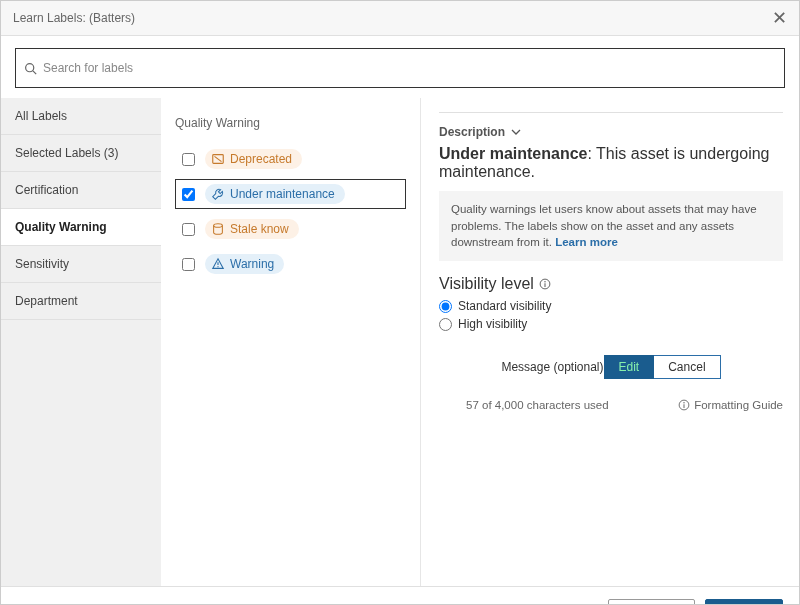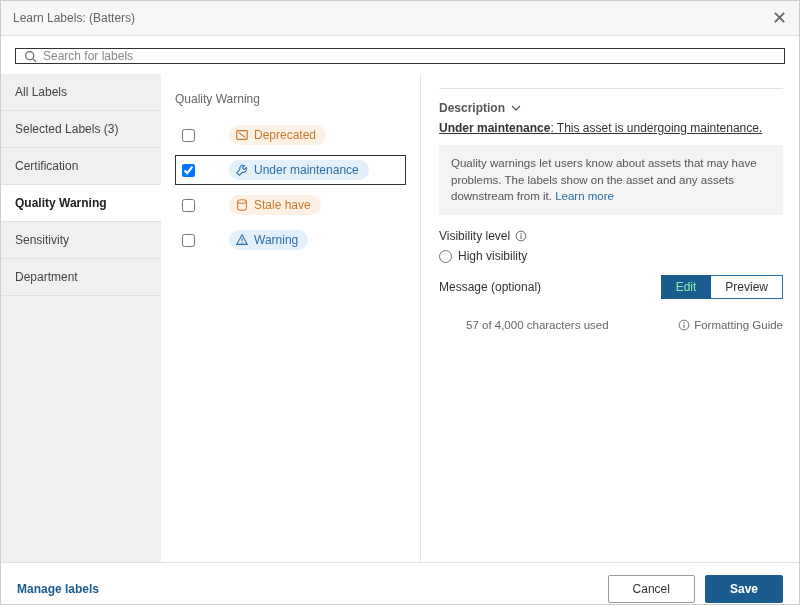--- a/index.html
+++ b/index.html
@@ -3,55 +3,55 @@
 <meta charset="utf-8">
 <style>
   * { box-sizing: border-box; margin: 0; padding: 0; }
   body { font-family: -apple-system, BlinkMacSystemFont, "Segoe UI", Arial, sans-serif; font-size: 12px; color: #333; background: #fff; width: 800px; height: 605px; overflow: hidden; border: 1px solid #ccc; }
   
   .titlebar { display: flex; justify-content: space-between; align-items: center; padding: 8px 12px; background: #f7f7f7; border-bottom: 1px solid #e0e0e0; }
   .titlebar .title { color: #666; font-size: 12px; }
   .titlebar .close { font-size: 18px; color: #666; cursor: pointer; line-height: 1; }
   
   .search-wrap { padding: 12px 14px 10px; }
-  .search-box { display: flex; align-items: center; border: 1px solid #333; padding: 0 8px; }
+  .search-box { display: flex; align-items: center; border: 1px solid #333; padding: 12px 8px; }
   .search-box svg { flex-shrink: 0; margin-right: 6px; }
   .search-box input { border: none; outline: none; flex: 1; font-size: 12px; color: #333; }
   .search-box input::placeholder { color: #888; }
   
   .main { display: flex; height: calc(100% - 115px); }
   
   .sidebar { width: 160px; background: #f0f0f0; display: flex; flex-direction: column; }
   .sidebar .tab { padding: 11px 14px; color: #444; cursor: pointer; border-bottom: 1px solid #e0e0e0; font-size: 12px; }
   .sidebar .tab.active { background: #fff; font-weight: 700; color: #222; border-left: none; }
   
   .middle { width: 260px; padding: 18px 14px 14px 14px; border-right: 1px solid #e6e6e6; }
   .middle .section-title { color: #666; font-size: 12px; margin-bottom: 14px; }
-  .label-row { display: flex; align-items: center; padding: 4px 6px 4px 3px; margin-bottom: 5px; border: 1px solid transparent; gap: 24px; }
+  .label-row { display: flex; align-items: center; padding: 4px 6px 4px 3px; margin-bottom: 5px; border: 1px solid transparent; }
   .label-row.selected { border: 1px solid #333; }
   .label-row input[type="checkbox"] { margin-right: 10px; margin-left: 3px; width: 13px; height: 13px; }
   .chip { display: inline-flex; align-items: center; padding: 3px 10px 3px 6px; border-radius: 12px; font-size: 12px; }
   .chip.orange { background: #fdf1e6; color: #c67a2c; }
   .chip.blue { background: #e4f0f9; color: #2b6ea8; }
   .chip svg { margin-right: 5px; flex-shrink: 0; }
   
   .detail { flex: 1; padding: 14px 16px 8px 18px; display: flex; flex-direction: column; overflow: hidden; }
   .detail h2 { font-size: 17px; font-weight: 400; color: #333; margin-bottom: 10px; }
   .detail .divider { border-top: 1px solid #e0e0e0; margin-bottom: 12px; }
   .desc-head { display: flex; align-items: center; color: #555; font-size: 12px; margin-bottom: 6px; cursor: pointer; font-weight: bold; }
   .desc-head .chev { margin-left: 6px; }
-  .desc-line { font-size: 12px; margin-bottom: 10px; text-decoration: underline; }
+  .desc-line { font-size: 16px; margin-bottom: 10px; }
   .desc-line .bold { font-weight: 600; }
   .info-box { background: #f4f4f4; padding: 10px 12px; font-size: 11.5px; color: #555; line-height: 1.45; margin-bottom: 14px; }
-  .info-box .link { color: #2b6ea8; font-weight: 400; cursor: pointer; }
-  .vis-label { display: flex; align-items: center; font-size: 12px; color: #333; margin-bottom: 6px; }
+  .info-box .link { color: #2b6ea8; font-weight: 700; cursor: pointer; }
+  .vis-label { display: flex; align-items: center; font-size: 16px; color: #333; margin-bottom: 6px; }
   .vis-label .info-icon { margin-left: 5px; display: inline-flex; }
   .radio-row { display: flex; align-items: center; font-size: 12px; margin-bottom: 4px; }
   .radio-row input { margin-right: 6px; }
-  .msg-head { display: flex; justify-content: space-between; align-items: center; margin-top: 8px; }
+  .msg-head { display: flex; justify-content: center; align-items: center; margin-top: 20px; }
   .msg-label { font-size: 12px; color: #333; }
   .tab-btns { display: flex; }
   .tab-btn { padding: 4px 14px; font-size: 12px; border: 1px solid #2b6ea8; cursor: pointer; }
   .tab-btn.edit { background: #1a5c8e; color: #86efac; border-color: #1a5c8e; }
   .tab-btn.preview { background: #fff; color: #333; border-left: none; }
   .msg-box { flex: 1; border: 1px solid #bbb; margin-top: 0; padding: 8px; font-size: 12px; font-family: inherit; resize: none; outline: none; color: #555; min-height: 140px; }
   .msg-footer { display: flex; justify-content: space-between; align-items: center; font-size: 11.5px; color: #666; margin-top: 20px; padding-left: 27px; }
   .fmt-guide { display: flex; align-items: center; cursor: pointer; }
   .fmt-guide .info-icon { margin-right: 4px; display: inline-flex; }
   
@@ -114,21 +114,21 @@
       </span>
     </div>
 
     <div class="label-row">
       <input type="checkbox" style="">
       <span class="chip orange">
         <svg width="14" height="14" viewBox="0 0 16 16">
             <ellipse cx="8" cy="4" rx="5" ry="2" fill="none" stroke="#c67a2c" stroke-width="1.2"></ellipse>
             <path d="M3 4v8c0 1.1 2.2 2 5 2s5-.9 5-2V4" fill="none" stroke="#c67a2c" stroke-width="1.2"></path>
           </svg>
-        <span>Stale have</span>
+        <span>Stale know</span>
       </span>
     </div>
 
     <div class="label-row">
       <input type="checkbox" style="">
       <span class="chip blue">
         <svg width="14" height="14" viewBox="0 0 16 16">
             <path d="M8 2l6 11H2z" fill="none" stroke="#2b6ea8" stroke-width="1.2"></path>
             <line x1="8" y1="6" x2="8" y2="9" stroke="#2b6ea8" stroke-width="1.3"></line>
             <circle cx="8" cy="11" r="0.7" fill="#2b6ea8"></circle>
@@ -159,29 +159,33 @@
       <span>Visibility level</span>
       <span class="info-icon">
         <svg width="12" height="12" viewBox="0 0 16 16">
             <circle cx="8" cy="8" r="6.5" fill="none" stroke="#555" stroke-width="1.2"></circle>
             <circle cx="8" cy="5" r="0.9" fill="#555"></circle>
             <line x1="8" y1="7" x2="8" y2="12" stroke="#555" stroke-width="1.3"></line>
           </svg>
       </span>
     </div>
     <label class="radio-row">
+      <input type="radio" name="vis" checked="" style="">
+      <span>Standard visibility</span>
+    </label>
+    <label class="radio-row">
       <input type="radio" name="vis" style="">
       <span>High visibility</span>
     </label>
 
     <div class="msg-head">
       <span class="msg-label">Message (optional)</span>
       <div class="tab-btns">
         <div class="tab-btn edit">Edit</div>
-        <div class="tab-btn preview">Preview</div>
+        <div class="tab-btn preview">Cancel</div>
       </div>
     </div>
     <div class="msg-footer">
       <span>57 of 4,000 characters used</span>
       <span class="fmt-guide">
         <span class="info-icon">
           <svg width="12" height="12" viewBox="0 0 16 16">
               <circle cx="8" cy="8" r="6.5" fill="none" stroke="#666" stroke-width="1.2"></circle>
               <circle cx="8" cy="5" r="0.9" fill="#666"></circle>
               <line x1="8" y1="7" x2="8" y2="12" stroke="#666" stroke-width="1.3"></line>

